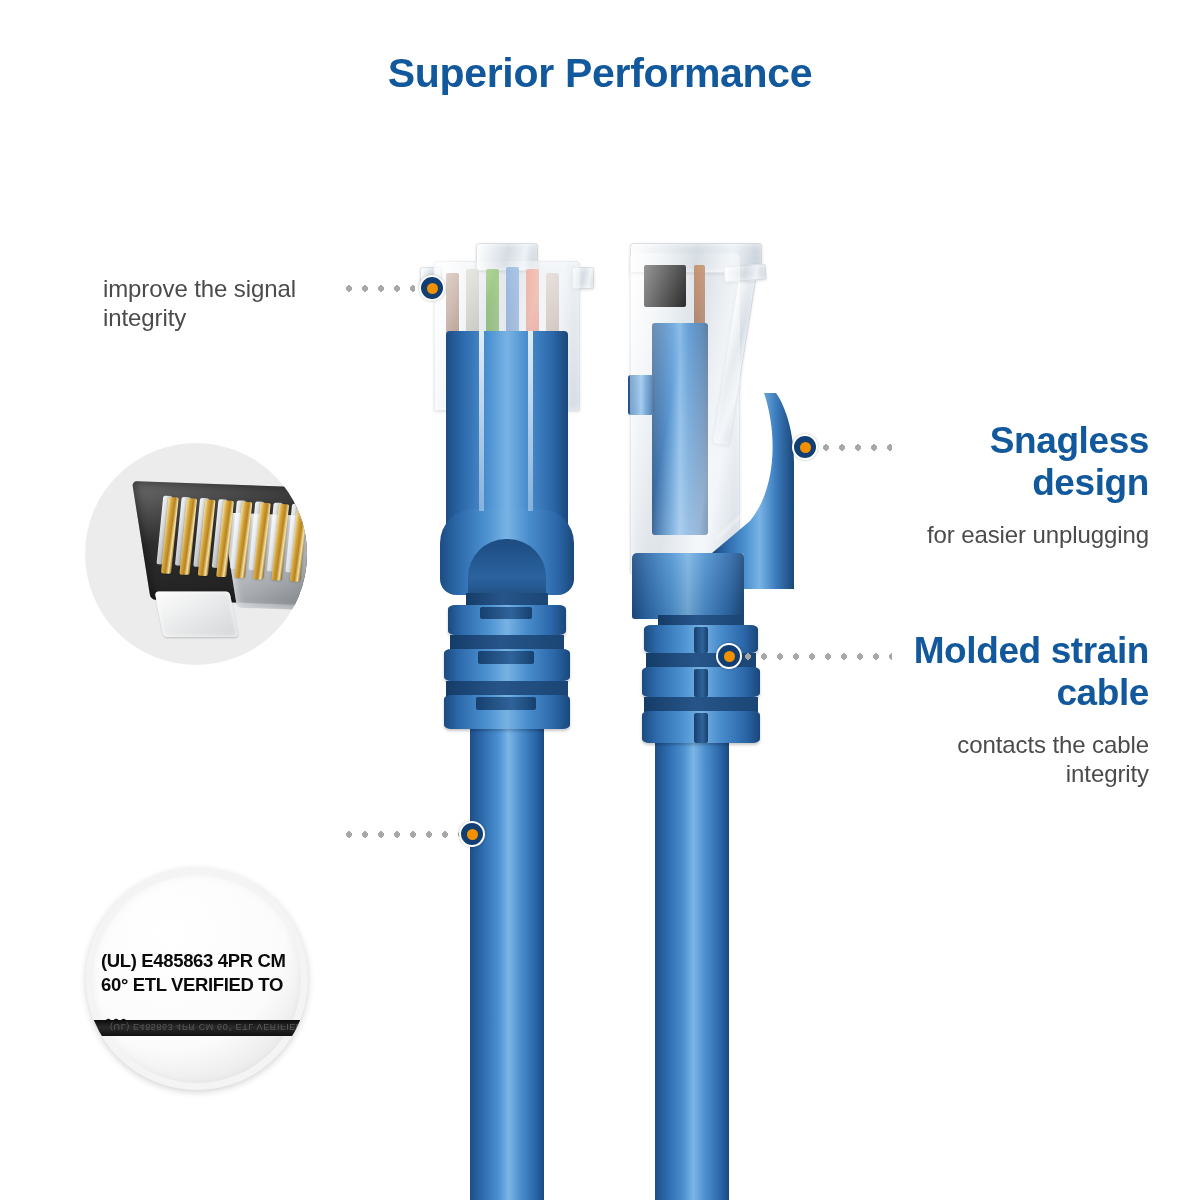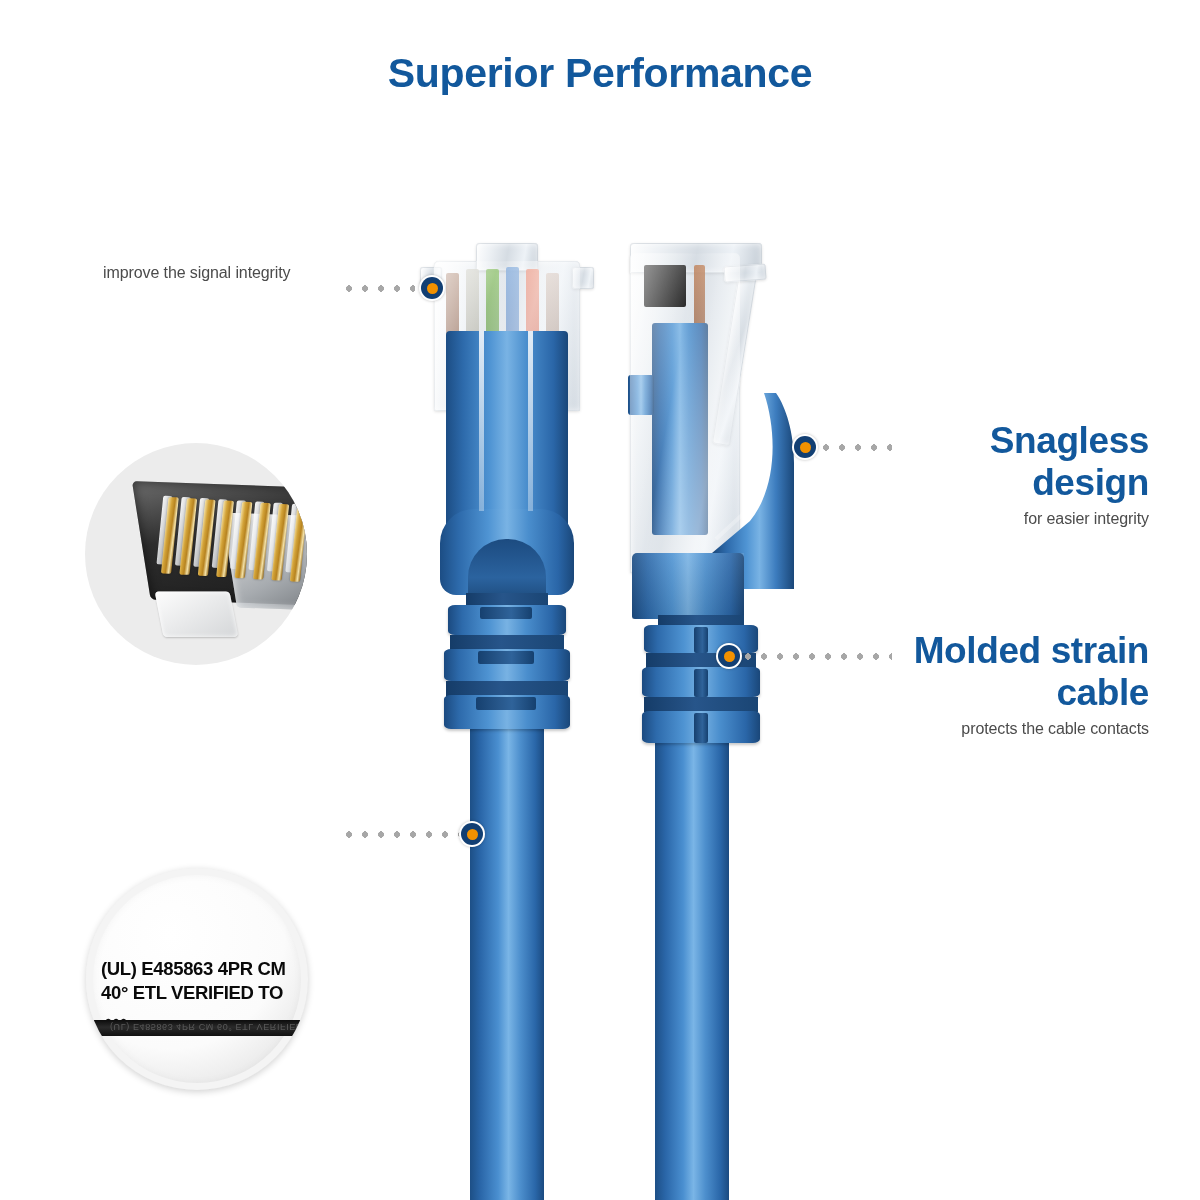--- a/index.html
+++ b/index.html
@@ -39,23 +39,23 @@
   .callout { position: absolute; }
   .callout .head {
     color: #12589c;
     font-weight: bold;
     font-size: 37px;
     line-height: 1.13;
     letter-spacing: -0.4px;
   }
   .callout .sub {
     color: #4b4b4b;
-    font-size: 16px;
+    font-size: 24px;
     line-height: 1.22;
-    margin-top: 5px;
+    margin-top: 16px;
     letter-spacing: -0.1px;
   }
   .callout.right { text-align: right; }
 
   #callout-gold     { left: 103px; top: 258px; width: 250px; }
   #callout-snagless { left: 899px; top: 420px; width: 250px; }
   #callout-molded   { left: 899px; top: 630px; width: 250px; }
   #callout-ul       { left: 103px; top: 812px; width: 260px; }
   #callout-ul .head { font-size: 37px; }
 
@@ -176,21 +176,20 @@
   #inset-ul .lens-text {
     position: absolute;
     left: 15px; top: 81px;
     width: 200px;
     color: #0a0a0a;
     font-size: 18.5px;
     font-weight: bold;
     line-height: 1.33;
     letter-spacing: -0.35px;
     white-space: nowrap;
-    margin-top: 8px;
   }
   #inset-ul .lens-dots {
     position: absolute;
     left: 19px; top: 142px;
     color: #111;
     font-size: 19px;
     font-weight: bold;
     letter-spacing: 1px;
   }
   #inset-ul .lens-band {
@@ -405,36 +404,36 @@
         <div class="pin" style="left:116px; top:30px;"></div>
         <div class="pin-slot" style="left:130px; top:32px;"></div>
         <div class="pin" style="left:134px; top:34px;"></div>
       </div>
       <div class="plug-tab"></div>
     </div>
   </div>
 
   <div class="callout right" id="callout-snagless">
     <div class="head">Snagless design</div>
-    <div class="sub">for easier integrity</div>
+    <div class="sub">for easier unplugging</div>
   </div>
   <div class="leader" id="leader-snagless"></div>
   <div class="marker" id="marker-snagless"></div>
 
   <div class="callout right" id="callout-molded">
     <div class="head">Molded strain cable</div>
-    <div class="sub">protects the cable contacts</div>
+    <div class="sub">contacts the cable integrity</div>
   </div>
   <div class="leader" id="leader-molded"></div>
   <div class="marker" id="marker-molded"></div>
 
   <div class="leader" id="leader-ul"></div>
   <div class="marker" id="marker-ul"></div>
 
   <div id="inset-ul">
     <div class="lens-text">(UL) E485863 4PR CM</div>
-    <div class="lens-text" style="top:105px;">40°  ETL VERIFIED TO</div>
+    <div class="lens-text" style="top:105px;">60°  ETL VERIFIED TO</div>
     <div class="lens-dots">•••</div>
     <div class="lens-band"></div>
     <div class="lens-band-text">(UL) E485863 4PR CM 60° ETL VERIFIED TO</div>
   </div>
 
 </div>
 
 </body></html>

